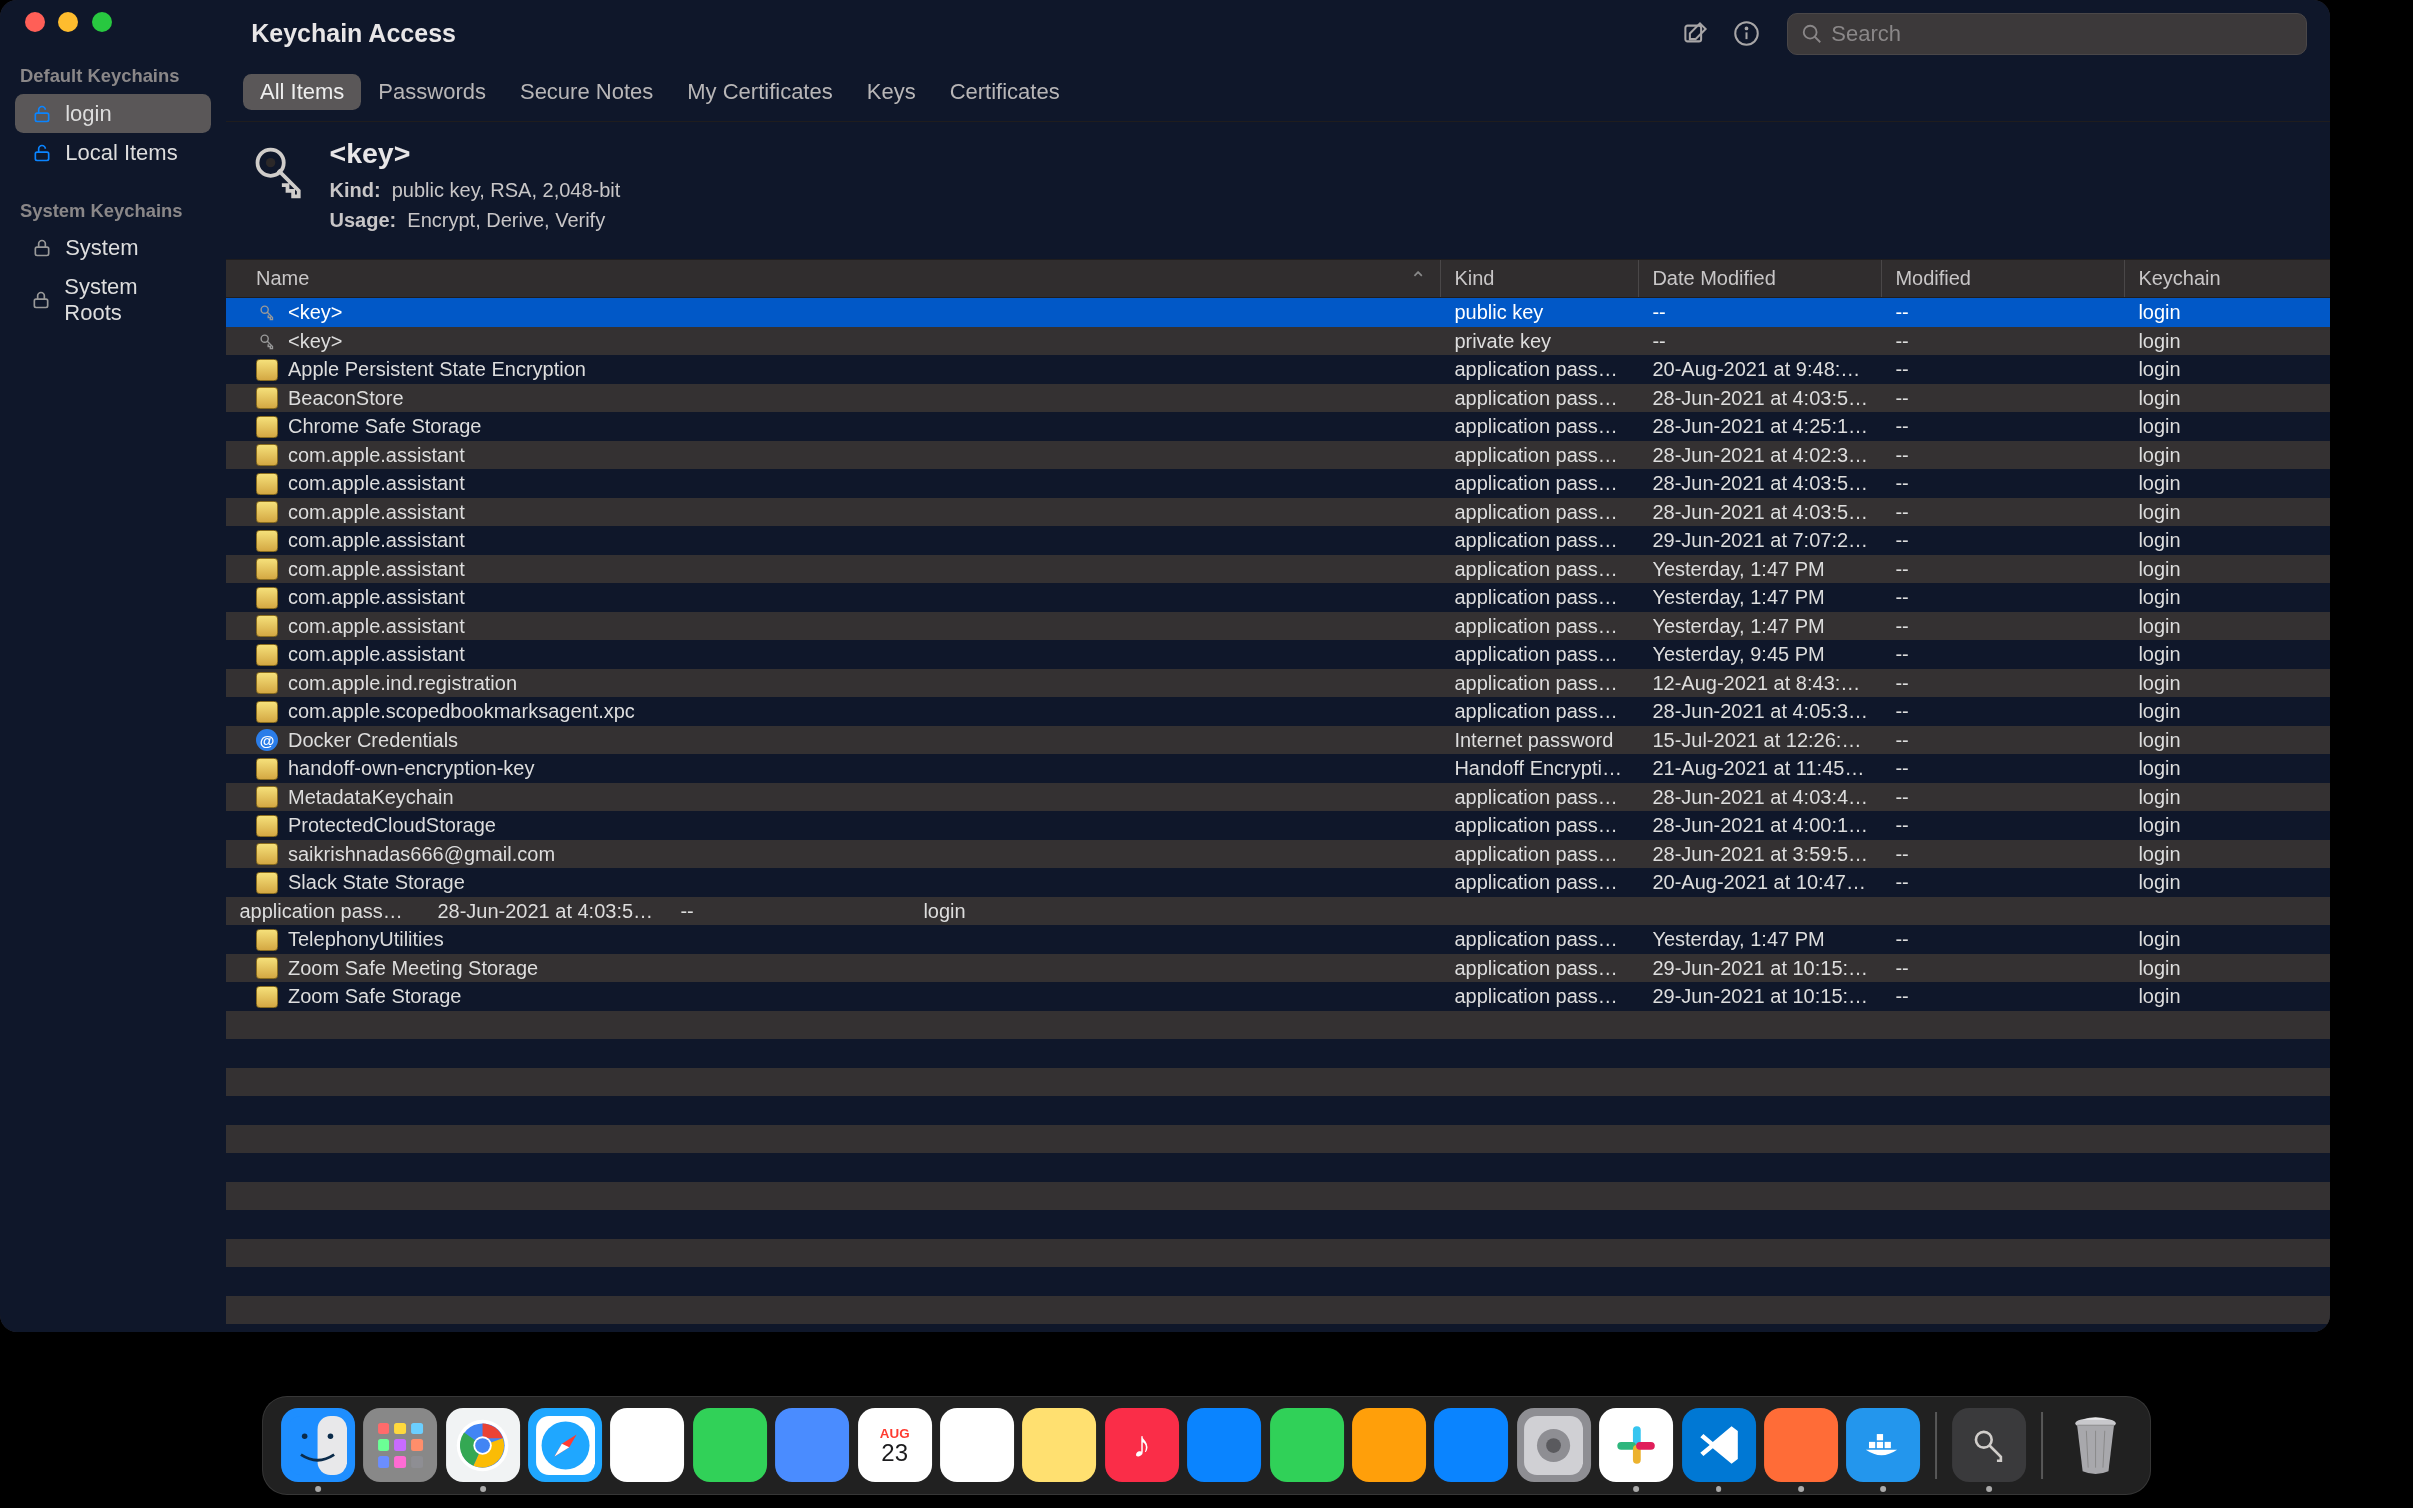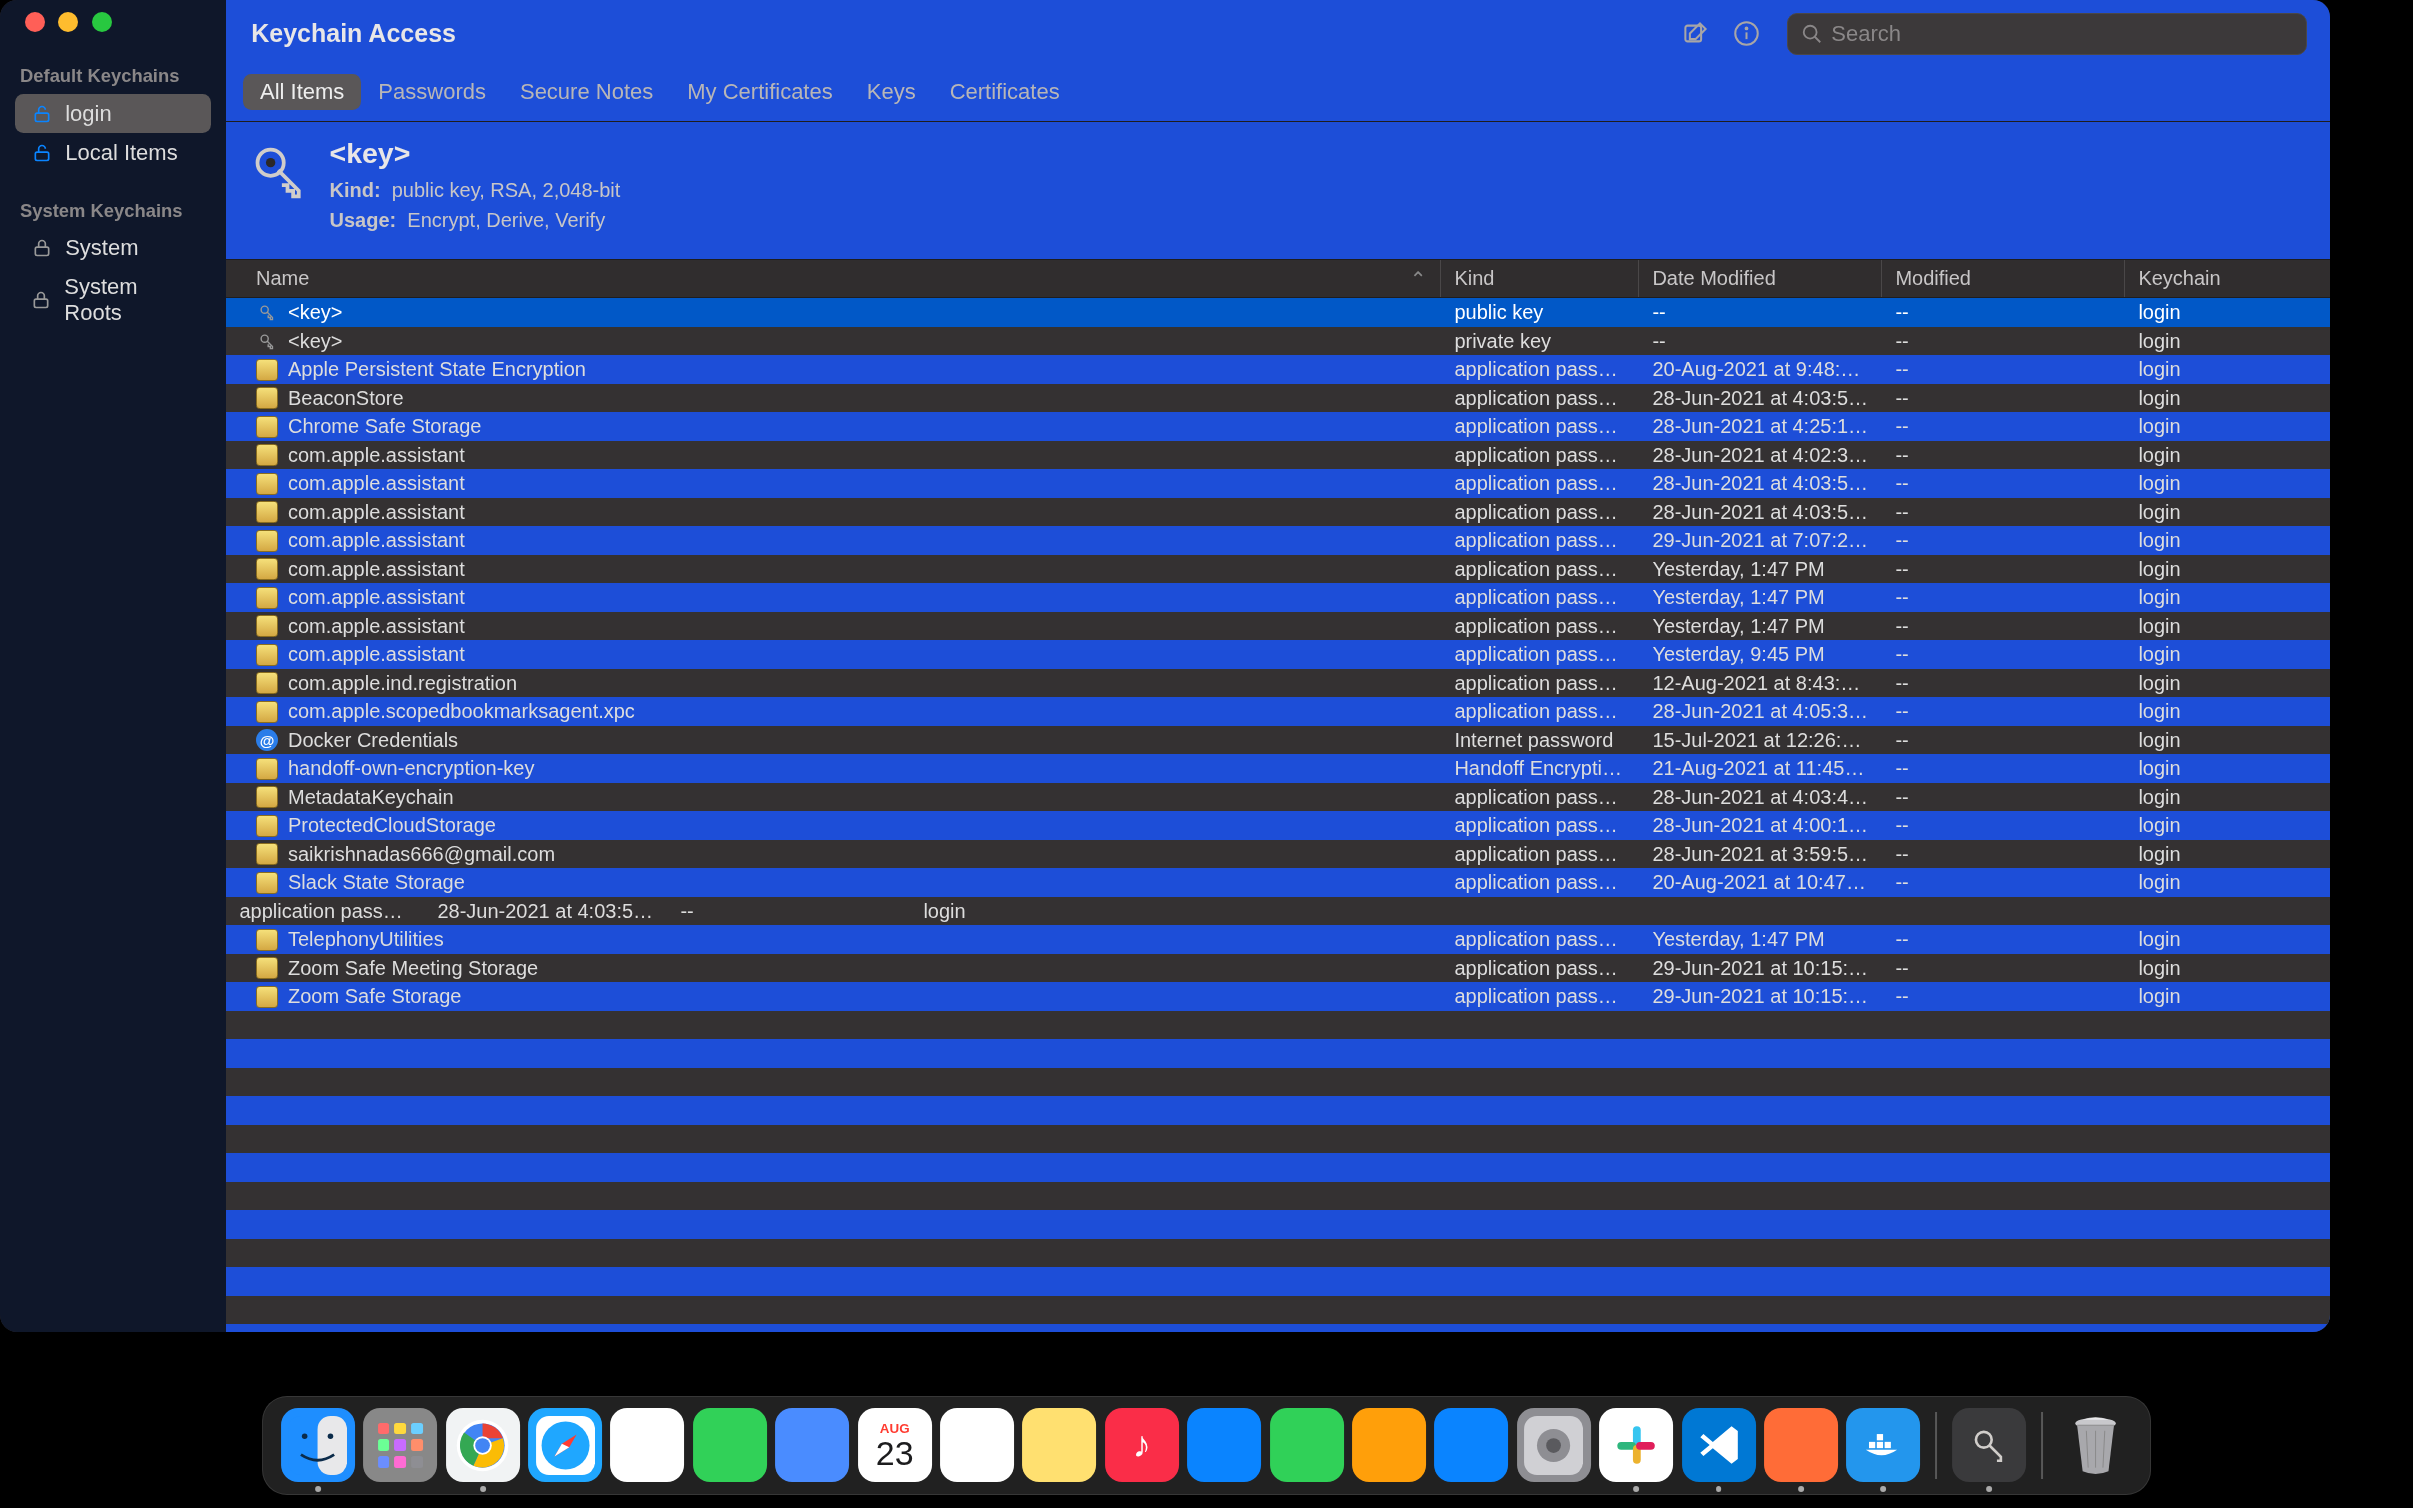--- a/index.html
+++ b/index.html
@@ -14,21 +14,21 @@
 .tl.red { background: #ff5f57; } .tl.yel { background: #febc2e; } .tl.grn { background: #28c840; }
 
 .sb-header { color: #8a8788; font-size: 18.4px; font-weight: 600; padding: 10px 20px 6.7px; }
 .sb-item { display: flex; align-items: center; gap: 11.7px; padding: 6.7px 15px; margin: 0 15px; border-radius: 8.4px; color: #ddd; font-size: 22px; cursor: pointer; }
 .sb-item.selected { background: #5a5758; }
 .sb-icon { width: 23.5px; height: 23.5px; display: flex; align-items: center; justify-content: center; font-size: 20px; }
 .sb-icon.unlock { color: #0a84ff; }
 .sb-icon.lock { color: #999; }
 
 
-.main { flex: 1; display: flex; flex-direction: column; background: #1d4ed8; }
+.main { flex: 1; display: flex; flex-direction: column; background: #0f172a; }
 .titlebar { display: flex; align-items: center; height: 67px; padding: 0 23.5px; }
 .app-title { color: #e8e6e7; font-size: 25px; font-weight: 600; margin-left: 1.7px; }
 .tb-spacer { flex: 1; }
 .tb-btn { width: 34px; height: 34px; display: flex; align-items: center; justify-content: center; color: #a8a6a7; margin-left: 17px; cursor: pointer; }
 .search-box { display: flex; align-items: center; width: 520px; height: 42px; background: #3c393a; border: 0.8px solid #4a4748; border-radius: 10px; margin-left: 23.5px; padding: 0 13.4px; }
 .search-box svg { color: #8a8788; }
 .search-box input { flex: 1; background: none; border: none; outline: none; color: #ddd; font-size: 22px; margin-left: 8.4px; }
 .search-box input::placeholder { color: #8a8788; }
 
 .tabs { display: flex; gap: 0; padding: 6.7px 17px 11.7px; border-bottom: 0.8px solid #1f1d1e; }
@@ -555,21 +555,21 @@
         <polygon points="44,20 28,30 20,44 36,34" fill="#ff3b30"></polygon>
         <polygon points="28,30 20,44 36,34" fill="#fff"></polygon>
       </svg>
     </div>
     <div class="dock-icon" style="background: rgb(255, 255, 255);"></div>
     <div class="dock-icon" style="background: rgb(49, 209, 88);"></div>
     <div class="dock-icon" style="background: rgb(74, 140, 255);"></div>
     <div class="dock-icon" style="background: rgb(255, 255, 255);">
       <div style="width:100%;height:100%;display:flex;flex-direction:column;align-items:center;justify-content:center;">
         <div style="color:#ff3b30;font-size:13.4px;font-weight:600;">AUG</div>
-        <div style="color:#1c1c1e;font-size:34px;font-weight:400;line-height:1;">23</div>
+        <div style="color:#1c1c1e;font-size:24px;font-weight:400;line-height:1;">23</div>
       </div>
     </div>
     <div class="dock-icon" style="background: rgb(255, 255, 255);"></div>
     <div class="dock-icon" style="background: rgb(255, 224, 112);"></div>
     <div class="dock-icon" style="background: rgb(250, 45, 72);">
       <div style="color:#fff;font-size:37px;">♪</div>
     </div>
     <div class="dock-icon" style="background: rgb(10, 132, 255);"></div>
     <div class="dock-icon" style="background: rgb(48, 209, 88);"></div>
     <div class="dock-icon" style="background: rgb(255, 159, 10);"></div>

